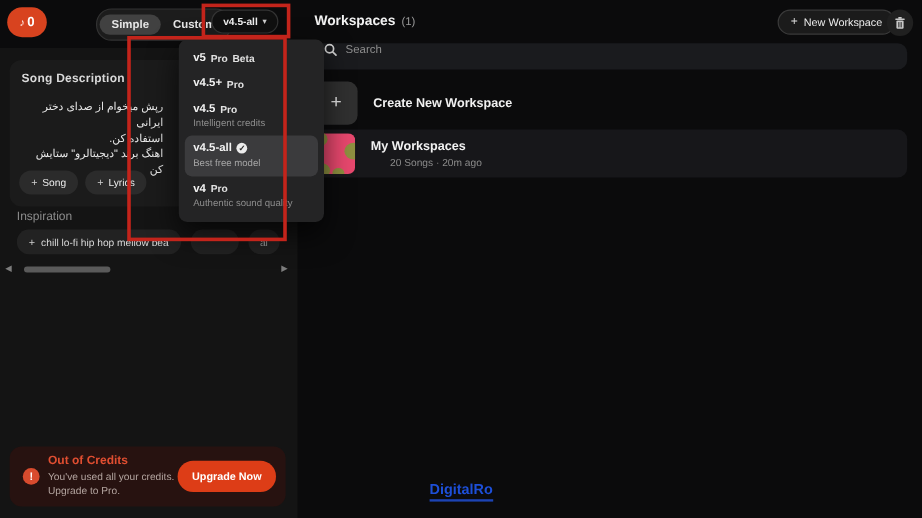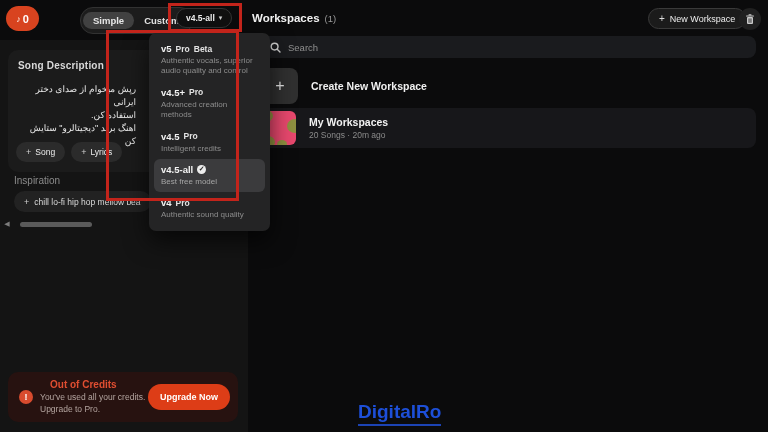--- a/index.html
+++ b/index.html
@@ -51,57 +51,57 @@
   .hscroll .track { flex:1; height:5px; position:relative; }
   .hscroll .thumb { position:absolute; left:8px; top:0; width:72px; height:5px; background:#5a5a5a;
                     border-radius:3px; cursor:pointer; }
 
   .credits-banner { position:absolute; left:8px; top:372px; width:230px; height:50px;
                     background:#271210; border-radius:10px; display:flex; align-items:center; padding:0 8px; }
   .warn-icon { width:14px; height:14px; border-radius:50%; background:#d84b2e; color:#fff;
                font-size:9px; font-weight:bold; display:flex; align-items:center; justify-content:center;
                flex:0 0 auto; margin:0 7px 0 3px; }
   .banner-texts { flex:1; }
-  .banner-title { color:#e04e31; font-size:10px; font-weight:bold; margin-bottom:2px;margin-left:10px; }
+  .banner-title { color:#e04e31; font-size:10px; font-weight:bold; margin-bottom:2px; }
   .banner-line { color:#b3a49f; font-size:8.5px; line-height:1.3; }
   .upgrade-btn { flex:0 0 auto; height:26px; background:#dd3d17; border:none; border-radius:13px;
                  color:#fff; font-size:9px; font-weight:bold; padding:0 12px; cursor:pointer;
                  font-family:"Liberation Sans", sans-serif; }
 
   
-  .ws-header { position:absolute; left:252px; top:12px; display:flex; align-items:baseline; gap:5px; }
+  .ws-header { position:absolute; left:262px; top:12px; display:flex; align-items:baseline; gap:5px; }
   .ws-title { color:#f2f2f2; font-size:11.5px; font-weight:bold; }
   .ws-count { color:#9a9a9a; font-size:9.5px; }
 
   .new-ws-btn { position:absolute; left:648px; top:8px; height:21px; background:#1b1b1b;
                 border:1px solid #3a3a3a; border-radius:12px; color:#ececec; font-size:9px;
                 display:flex; align-items:center; gap:5px; padding:0 10px; cursor:pointer; }
   .new-ws-btn .plus { font-size:10px; color:#dcdcdc; }
   .trash-btn { position:absolute; left:739px; top:8px; width:22px; height:22px; border-radius:50%;
                background:#202020; display:flex; align-items:center; justify-content:center; cursor:pointer; }
 
   .search-bar { position:absolute; left:260px; top:36px; width:496px; height:22px; background:#1a1b1e;
-                border-radius:8px; display:flex; align-items:center; gap:7px; padding:0 10px; }
+                border-radius:8px; display:flex; align-items:flex-start; gap:7px; padding:0 10px; }
   .search-bar input { flex:1; background:transparent; border:none; outline:none; color:#dcdcdc;
                       font-size:9.5px; font-family:"Liberation Sans", sans-serif; }
   .search-bar input::placeholder { color:#8f8f8f; }
 
   .ws-create-row { position:absolute; left:256px; top:66px; width:500px; height:40px; display:flex;
                    align-items:center; gap:13px; padding-left:6px; border-radius:8px; cursor:pointer; }
   .create-thumb { width:36px; height:36px; background:#303030; border-radius:8px; color:#e3e3e3;
                   font-size:16px; display:flex; align-items:center; justify-content:center; font-weight:300; }
   .ws-create-row .row-title { color:#f0f0f0; font-size:10.5px; font-weight:bold; }
 
   .ws-row { position:absolute; left:256px; top:108px; width:500px; height:40px; background:#17171a;
             border-radius:8px; display:flex; align-items:center; gap:13px; padding-left:6px; cursor:pointer; }
   .ws-thumb { width:34px; height:34px; border-radius:6px; overflow:hidden; flex:0 0 auto; }
   .ws-row .row-title { color:#f2f2f2; font-size:10.5px; font-weight:bold; margin-bottom:2px; }
-  .ws-row .row-sub { color:#8b8b8b; font-size:8.5px; }
-
-  .watermark { position:absolute; left:358px; top:401px; color:#1d4fd8; font-size:19px;
+  .ws-row .row-sub { color:#8b8b8b; font-size:8.5px;margin-left:16px; }
+
+  .watermark { position:absolute; left:358px; top:401px; color:#1d4fd8; font-size:12px;
                font-weight:bold; border-bottom:2px solid #1c43b4; padding-bottom:1px; cursor:pointer; }
 
   
   .dropdown { position:absolute; left:111px; top:33px; width:121px; background:#242425;
               border-radius:7px; box-shadow:0 10px 24px rgba(0,0,0,.65); padding:5px;
               z-index:40;margin-left:38px; }
   .dd-item { padding:5px 7px; border-radius:6px; cursor:pointer; }
   .dd-item.selected { background:#3b3b3d; }
   .dd-title { display:flex; align-items:center; gap:4px; }
   .dd-name { color:#f2f2f2; font-size:9.5px; font-weight:bold; }
@@ -243,29 +243,27 @@
   <div class="watermark">DigitalRo</div>
 
   <div class="dropdown">
 
     <div class="dd-item">
       <div class="dd-title">
         <span class="dd-name">v5</span>
         <span class="dd-tag">Pro</span>
         <span class="dd-extra">Beta</span>
       </div>
-      <div class="dd-desc">Authentic vocals, superior audio quality and control</div>
     </div>
 
     <div class="dd-item">
       <div class="dd-title">
         <span class="dd-name">v4.5+</span>
         <span class="dd-tag">Pro</span>
       </div>
-      <div class="dd-desc">Advanced creation methods</div>
     </div>
 
     <div class="dd-item">
       <div class="dd-title">
         <span class="dd-name">v4.5</span>
         <span class="dd-tag">Pro</span>
       </div>
       <div class="dd-desc">Intelligent credits</div>
     </div>
 

